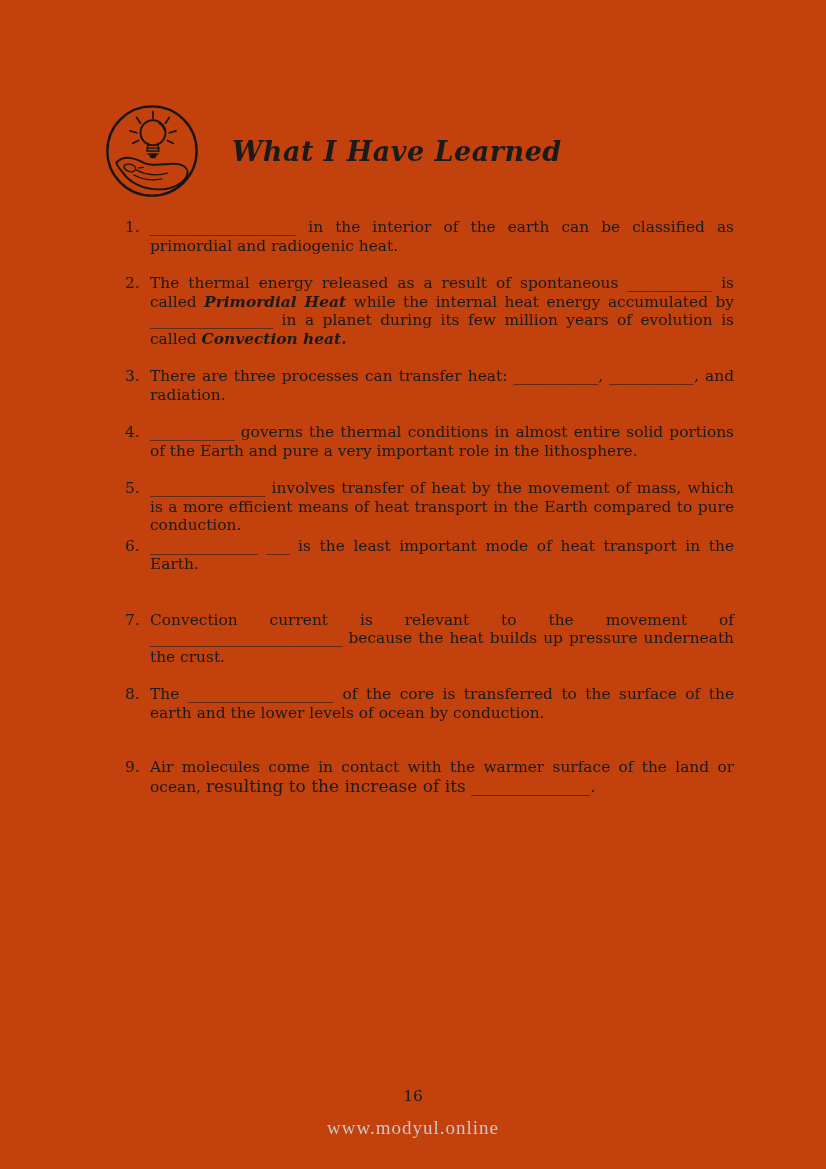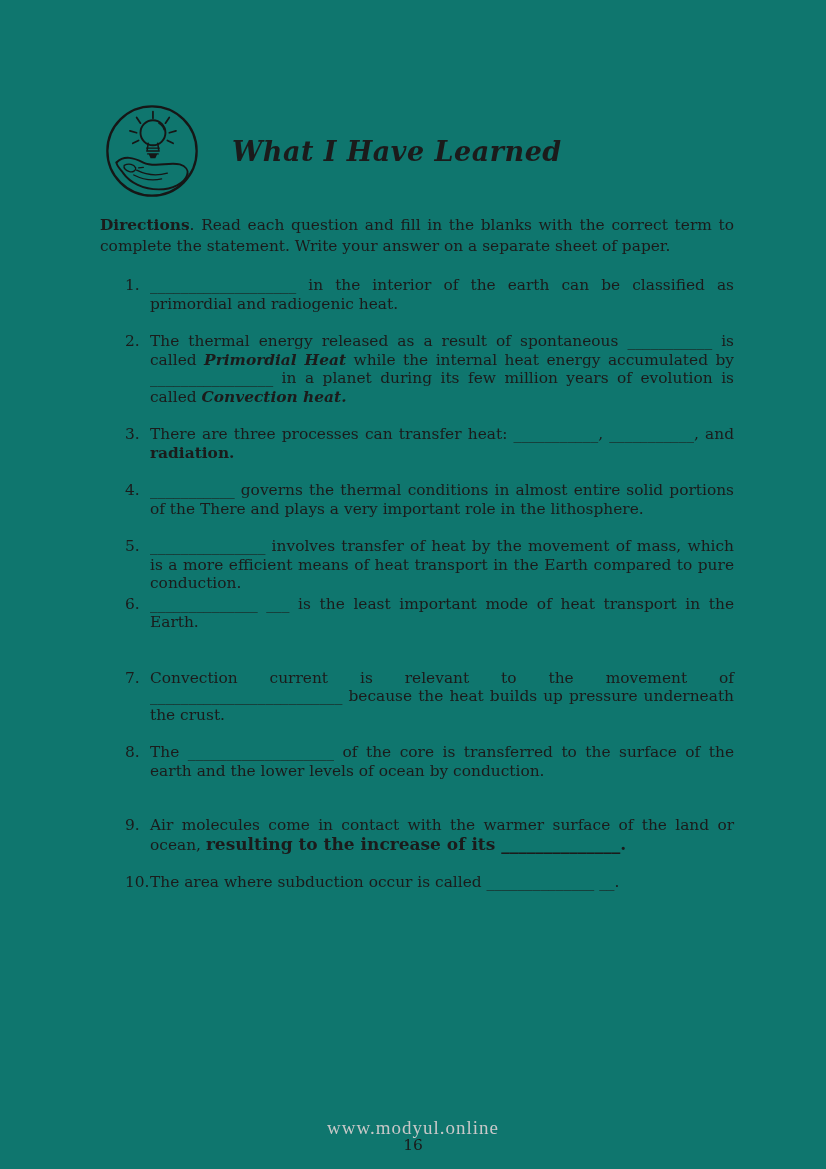--- a/index.html
+++ b/index.html
@@ -1,20 +1,20 @@
 <!DOCTYPE html>
 <html><head>
 <meta charset="utf-8">
 <style>
   html, body { margin: 0; padding: 0; background: #ffffff; }
   .page {
     position: relative;
     width: 826px;
     height: 1169px;
-    background: #0f766e;
+    background: #c2410c;
     font-family: "DejaVu Serif", "Liberation Serif", serif;
     color: #1b1b1b;
     overflow: hidden;
   }
   .header {
     display: flex;
     align-items: center;
     padding-top: 103px;
     margin-left: 104px;
   }
@@ -48,26 +48,26 @@
   .q-item:nth-child(9) { margin-top: 36px; }
   .q-num {
     flex: 0 0 25px;
     text-align: left;
   }
   .q-text {
     flex: 1 1 auto;
     text-align: justify;
   }
   .seg-n { }
-  .seg-b { font-weight: bold; }
+  .seg-b { font-weight: normal; }
   .seg-bi { font-weight: bold; font-style: italic; }
-  .seg-lg { font-size: 17px; font-weight: bold; }
+  .seg-lg { font-size: 17px; }
   .page-number {
     position: absolute;
-    top: 1136px;
+    top: 1087px;
     left: 0;
     width: 100%;
     text-align: center;
     font-size: 15.5px;
     color: #1b1b1b;
   }
   .watermark {
     position: absolute;
     top: 1117px;
     left: 0;
@@ -115,38 +115,37 @@
         <path d="M87 74 C84 84 71 90 57 90 C41 90 27 83 20 73 C16 68 13 65 13 62"></path>
         <path class="icon-stroke" stroke-width="1.4" d="M21 65 C26 62.5 31 64 33 67.5 C33.5 70.5 30 72.5 26.5 71.5 C23 70.5 20 68 21 65"></path>
         <path class="icon-stroke" stroke-width="1.4" d="M34 70 C44 75 56 76 66 73"></path>
         <path class="icon-stroke" stroke-width="1.4" d="M31 75 C41 80 52 81 60 79"></path>
         <path class="icon-stroke" stroke-width="1.4" d="M36 67.5 L41 67"></path>
       </g>
     </svg>
     <div class="page-title">What I Have Learned</div>
   </div>
 
-  <p class="directions"><b>Directions</b><span>. Read each question and fill in the blanks with the correct term to complete the statement. Write your answer on a separate sheet of paper.</span></p>
 
   <div class="questions">
       <div class="q-item">
         <span class="q-num">1.</span>
         <div class="q-text"><span class="seg-n">___________________ in the interior of the earth can be classified as primordial and radiogenic heat.</span></div>
       </div>
       <div class="q-item">
         <span class="q-num">2.</span>
         <div class="q-text"><span class="seg-n">The thermal energy released as a result of spontaneous ___________ is called </span><span class="seg-bi">Primordial Heat</span><span class="seg-n"> while the internal heat energy accumulated by ________________ in a planet during its few million years of evolution is called </span><span class="seg-bi">Convection heat.</span></div>
       </div>
       <div class="q-item">
         <span class="q-num">3.</span>
         <div class="q-text"><span class="seg-n">There are three processes can transfer heat: ___________, ___________, and </span><span class="seg-b">radiation.</span></div>
       </div>
       <div class="q-item">
         <span class="q-num">4.</span>
-        <div class="q-text"><span class="seg-n">___________ governs the thermal conditions in almost entire solid portions of the There and plays a very important role in the lithosphere.</span></div>
+        <div class="q-text"><span class="seg-n">___________ governs the thermal conditions in almost entire solid portions of the Earth and pure a very important role in the lithosphere.</span></div>
       </div>
       <div class="q-item">
         <span class="q-num">5.</span>
         <div class="q-text"><span class="seg-n">_______________ involves transfer of heat by the movement of mass, which is a more efficient means of heat transport in the Earth compared to pure conduction.</span></div>
       </div>
       <div class="q-item">
         <span class="q-num">6.</span>
         <div class="q-text"><span class="seg-n">______________ ___ is the least important mode of heat transport in the Earth.</span></div>
       </div>
       <div class="q-item">
@@ -154,22 +153,18 @@
         <div class="q-text"><span class="seg-n">Convection current is relevant to the movement of _________________________ because the heat builds up pressure underneath the crust.</span></div>
       </div>
       <div class="q-item">
         <span class="q-num">8.</span>
         <div class="q-text"><span class="seg-n">The ___________________ of the core is transferred to the surface of the earth and the lower levels of ocean by conduction.</span></div>
       </div>
       <div class="q-item">
         <span class="q-num">9.</span>
         <div class="q-text"><span class="seg-n">Air molecules come in contact with the warmer surface of the land or ocean, </span><span class="seg-lg">resulting to the increase of its ______________.</span></div>
       </div>
-      <div class="q-item">
-        <span class="q-num">10.</span>
-        <div class="q-text"><span class="seg-n">The area where subduction occur is called ______________ __.</span></div>
-      </div>
     </div>
 
   <div class="page-number">16</div>
   <div class="watermark">www.modyul.online</div>
 
 </div>
 
 </body></html>

